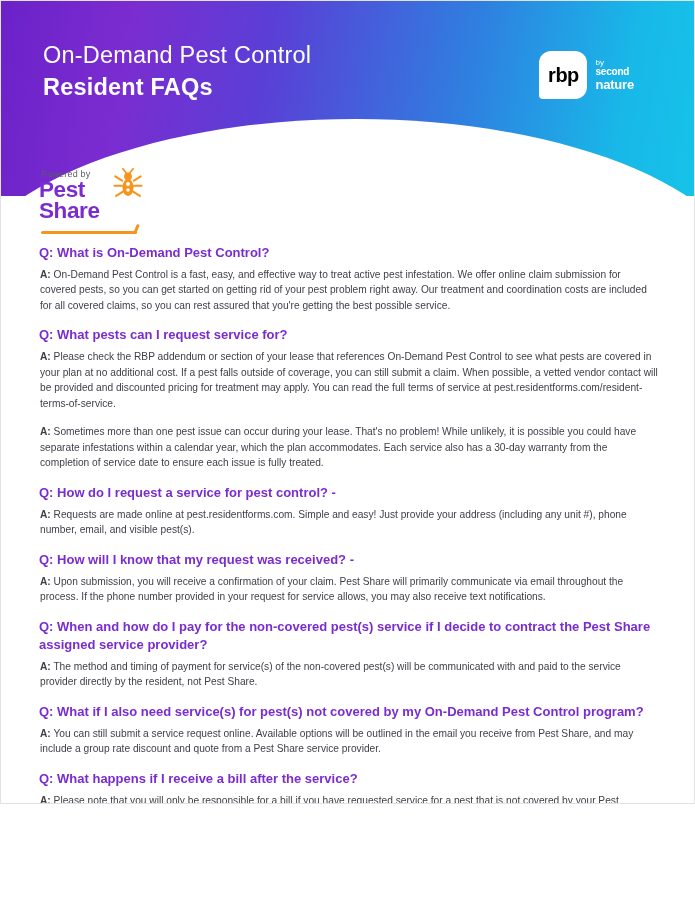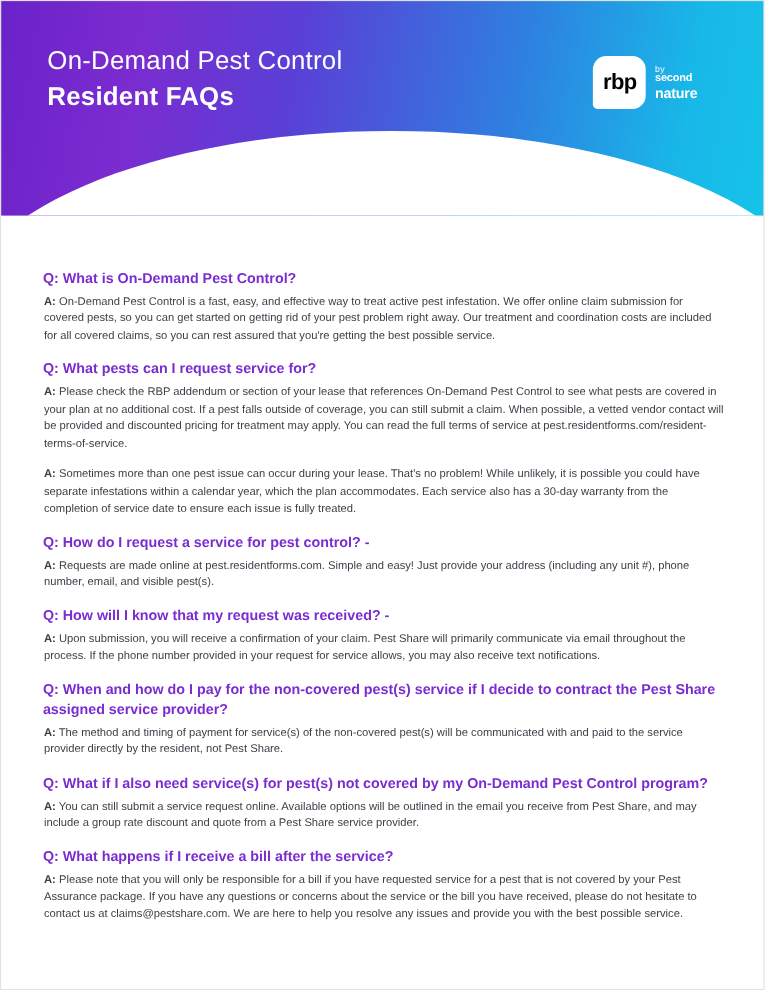--- a/index.html
+++ b/index.html
@@ -11,21 +11,21 @@
   body {
     width: 695px;
     height: 900px;
     font-family: "Liberation Sans", sans-serif;
     position: relative;
     overflow: hidden;
   }
   .page {
     position: relative;
     width: 695px;
-    height: 900px;
+    height: 804px;
     background: #ffffff;
     border: 1px solid #e2e2e2;
     overflow: hidden;
   }
 
   
   .banner {
     position: absolute;
     left: 0; top: 0;
     width: 695px;
@@ -190,20 +190,41 @@
         <span class="rbp-text">rbp</span>
       </div>
       <div class="sn-text">
         <span class="sn-by">by</span>
         <span class="sn-second">second</span>
         <span class="sn-nature">nature</span>
       </div>
     </div>
   </div>
 
+  <div class="ps-logo">
+    <div class="ps-powered">Powered by</div>
+    <div class="ps-name">
+      <span class="ps-pest">Pest</span>
+      <span class="ps-share">Share</span>
+      <svg class="ps-bug" viewBox="0 0 40 40">
+        <g fill="#f7941d">
+          <ellipse cx="20" cy="24" rx="6.5" ry="10"></ellipse>
+          <circle cx="20" cy="11" r="4.6"></circle>
+          <path d="M13 16 L5 11 M13 22 L4 22 M14 29 L6 34 M27 16 L35 11 M27 22 L36 22 M26 29 L34 34" stroke="#f7941d" stroke-width="2.4" fill="none" stroke-linecap="round"></path>
+          <path d="M18 7 L14 2 M22 7 L26 2" stroke="#f7941d" stroke-width="2" fill="none" stroke-linecap="round"></path>
+        </g>
+        <g fill="#ffffff">
+          <ellipse cx="20" cy="20" rx="2.3" ry="2.3"></ellipse>
+          <ellipse cx="20" cy="27" rx="2.1" ry="2.1"></ellipse>
+        </g>
+      </svg>
+      <div class="ps-underline"></div>
+      <div class="ps-underline2"></div>
+    </div>
+  </div>
 
   <div class="faq">
 
     <div class="faq-item">
       <p class="q">Q: What is On-Demand Pest Control?</p>
       <p class="a"><b>A:</b><span> On-Demand Pest Control is a fast, easy, and effective way to treat active pest infestation. We offer online claim submission for covered pests, so you can get started on getting rid of your pest problem right away. Our treatment and coordination costs are included for all covered claims, so you can rest assured that you're getting the best possible service.</span></p>
     </div>
 
     <div class="faq-item">
       <p class="q">Q: What pests can I request service for?</p>

